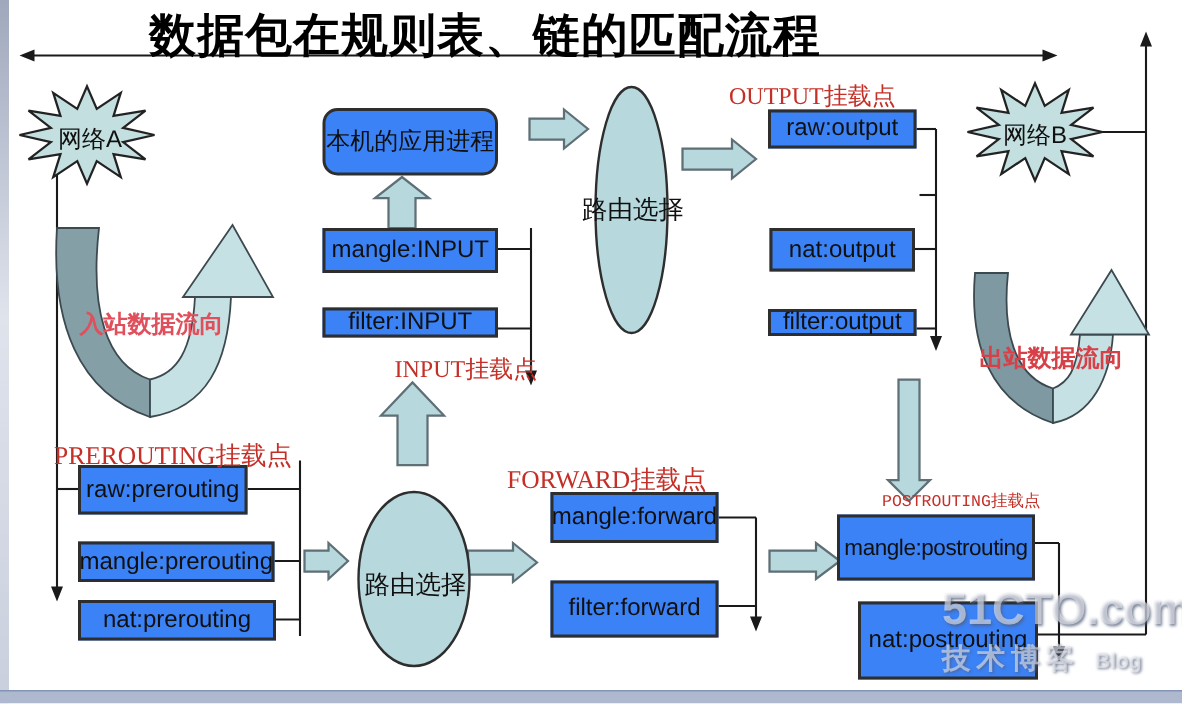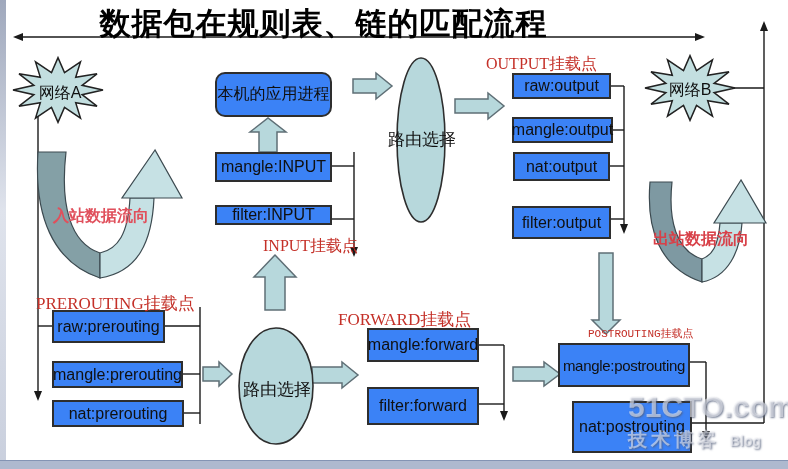--- a/index.html
+++ b/index.html
@@ -125,23 +125,22 @@
 
   <div class="box" style="left:52px;top:310px;width:113px;height:33px;">raw:prerouting</div>
   <div class="box" style="left:52px;top:361px;width:131px;height:27px;">mangle:prerouting</div>
   <div class="box" style="left:52px;top:400px;width:132px;height:27px;">nat:prerouting</div>
 
   <div class="box rounded" style="left:215px;top:72px;width:117px;height:45px;">本机的应用进程</div>
   <div class="box" style="left:215px;top:152px;width:117px;height:30px;">mangle:INPUT</div>
   <div class="box" style="left:215px;top:205px;width:117px;height:20px;">filter:INPUT</div>
 
   <div class="box" style="left:512px;top:73px;width:99px;height:26px;">raw:output</div>
-  <div class="box" style="left:512px;top:117px;width:101px;height:26px;">mangle:output</div>
   <div class="box" style="left:513px;top:152px;width:97px;height:29px;">nat:output</div>
-  <div class="box" style="left:512px;top:206px;width:99px;height:33px;">filter:output</div>
+  <div class="box" style="left:512px;top:206px;width:99px;height:18px;">filter:output</div>
 
   <div class="box" style="left:367px;top:328px;width:112px;height:34px;">mangle:forward</div>
   <div class="box" style="left:367px;top:387px;width:112px;height:38px;">filter:forward</div>
 
   <div class="box tight" style="left:558px;top:343px;width:132px;height:44px;">mangle:postrouting</div>
   <div class="box" style="left:572px;top:401px;width:120px;height:52px;">nat:postrouting</div>
 
   <div class="hook-label" style="left:36px;top:292px;font-size:17px;">PREROUTING挂载点</div>
   <div class="hook-label" style="left:263px;top:236px;">INPUT挂载点</div>
   <div class="hook-label" style="left:338px;top:308px;font-size:17px;">FORWARD挂载点</div>

